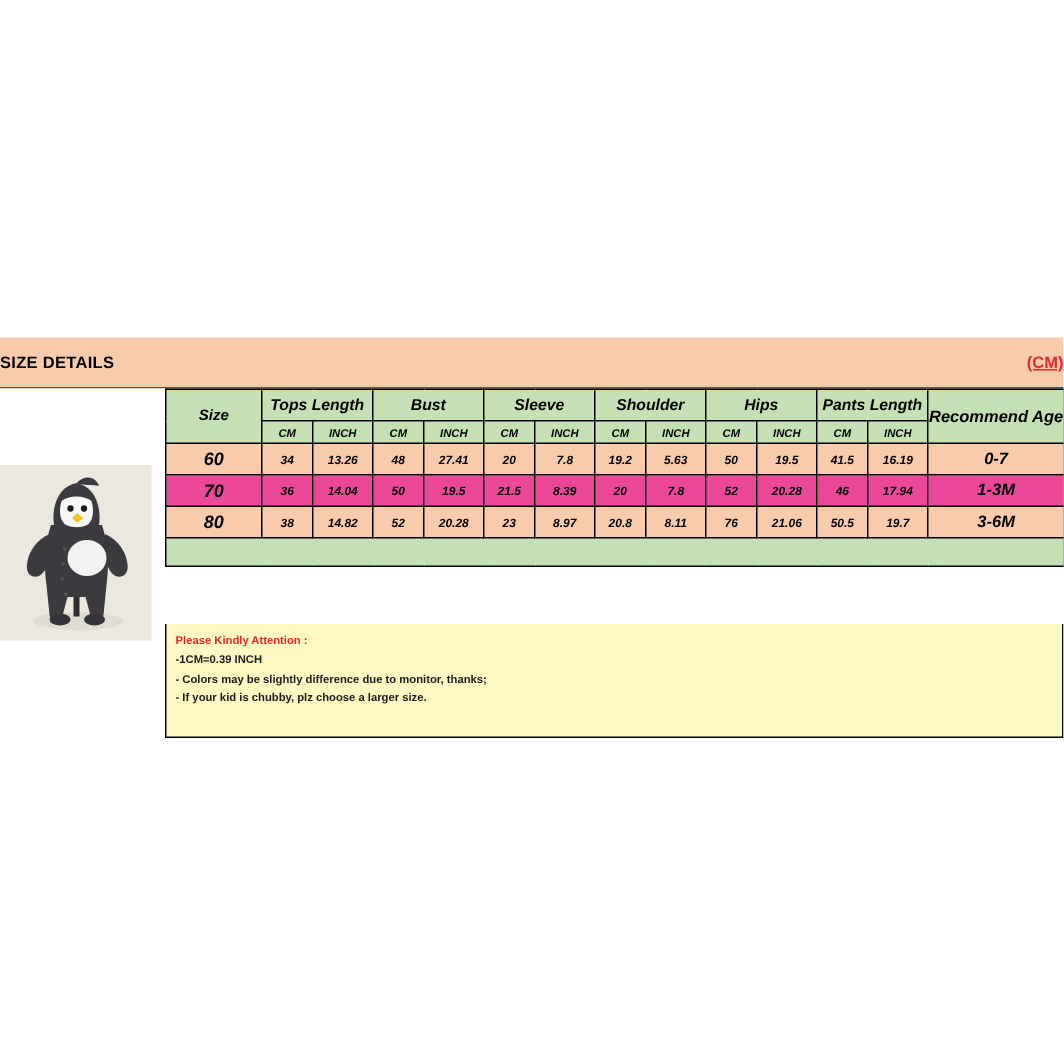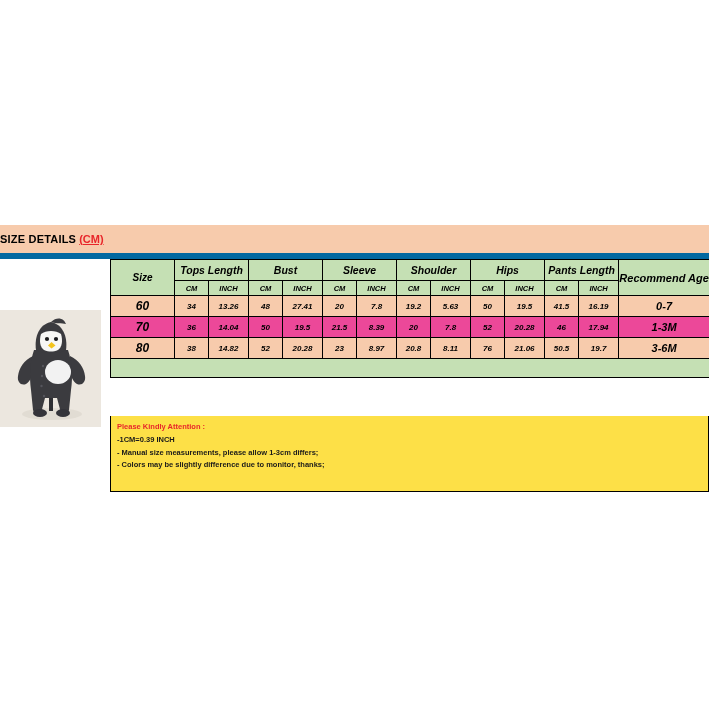--- a/index.html
+++ b/index.html
@@ -21,25 +21,25 @@
   }
 
   
   .banner {
     position: absolute;
     left: 0;
     top: 225px;
     width: 709px;
     height: 34px;
     background: #f7cbac;
-    border-bottom: 6px solid #0369a1;
+    border-bottom: 1px solid #0369a1;
     box-sizing: border-box;
     display: flex;
     align-items: center;
-    justify-content: flex-start;
+    justify-content: space-between;
   }
   .banner-title {
     font-size: 11px;
     font-weight: bold;
     color: #000000;
     letter-spacing: 0.2px;
     white-space: nowrap;
   }
   .banner-unit {
     font-size: 11px;
@@ -120,21 +120,21 @@
     height: 18px;
   }
 
   
   .notes {
     position: absolute;
     left: 110px;
     top: 416px;
     width: 599px;
     height: 76px;
-    background: #fde047;
+    background: #fef9c3;
     border: 1px solid #000000;
     border-top: none;
     box-sizing: border-box;
     padding: 5px 0 0 6px;
   }
   .notes-title {
     font-size: 7.5px;
     font-weight: bold;
     color: #e8262a;
     margin-bottom: 2px;
@@ -297,17 +297,17 @@
         <tr class="spacer-row">
           <td colspan="14"></td>
         </tr>
       </tbody>
     </table>
   </div>
 
   <div class="notes">
     <div class="notes-title">Please Kindly Attention :</div>
     <div class="notes-line">-1CM=0.39 INCH</div>
-    <div class="notes-line">- Manual size measurements, please allow 1-3cm differs;</div>
     <div class="notes-line">- Colors may be slightly difference due to monitor, thanks;</div>
+    <div class="notes-line">- If your kid is chubby, plz choose a larger size.</div>
   </div>
 
 </div>
 
 </body></html>

